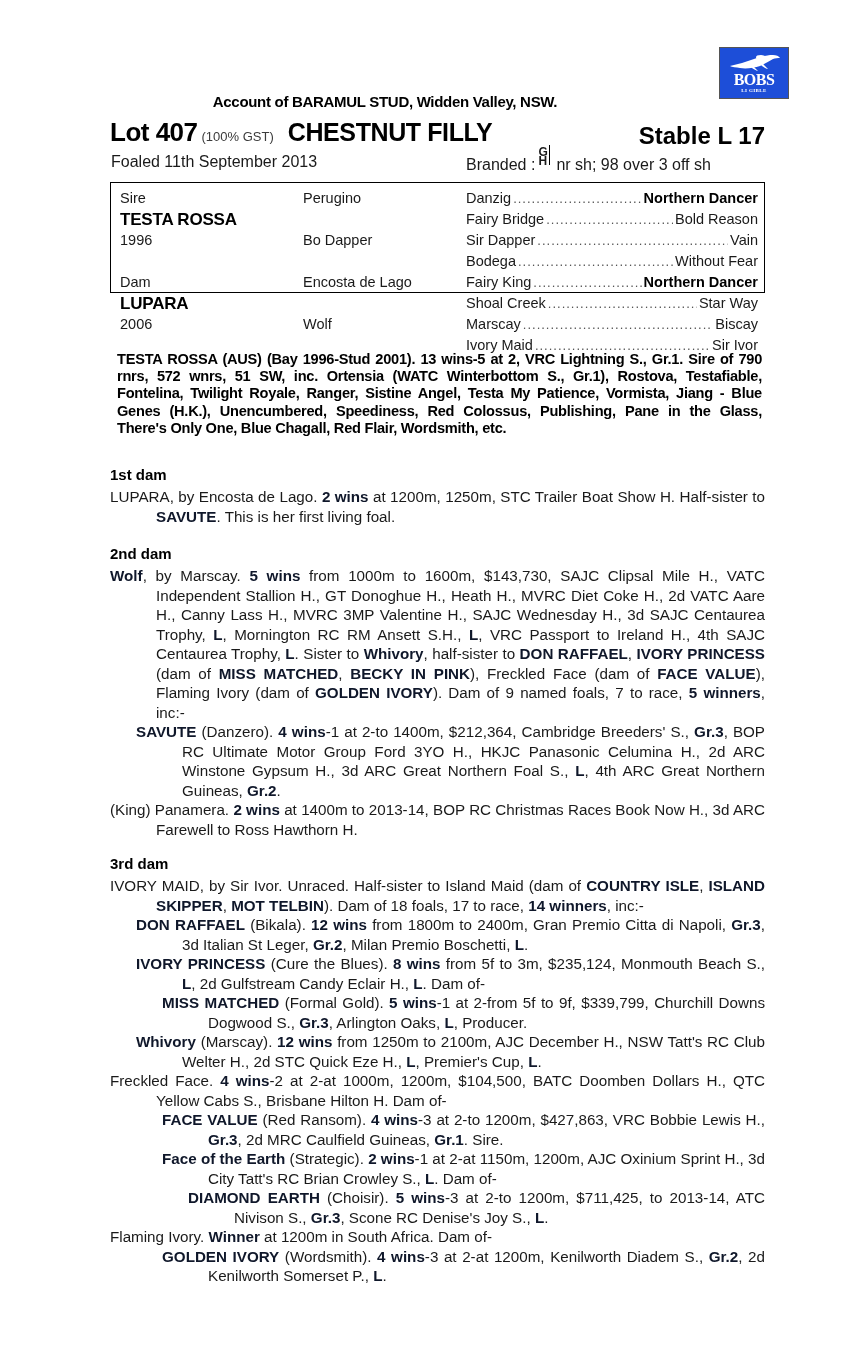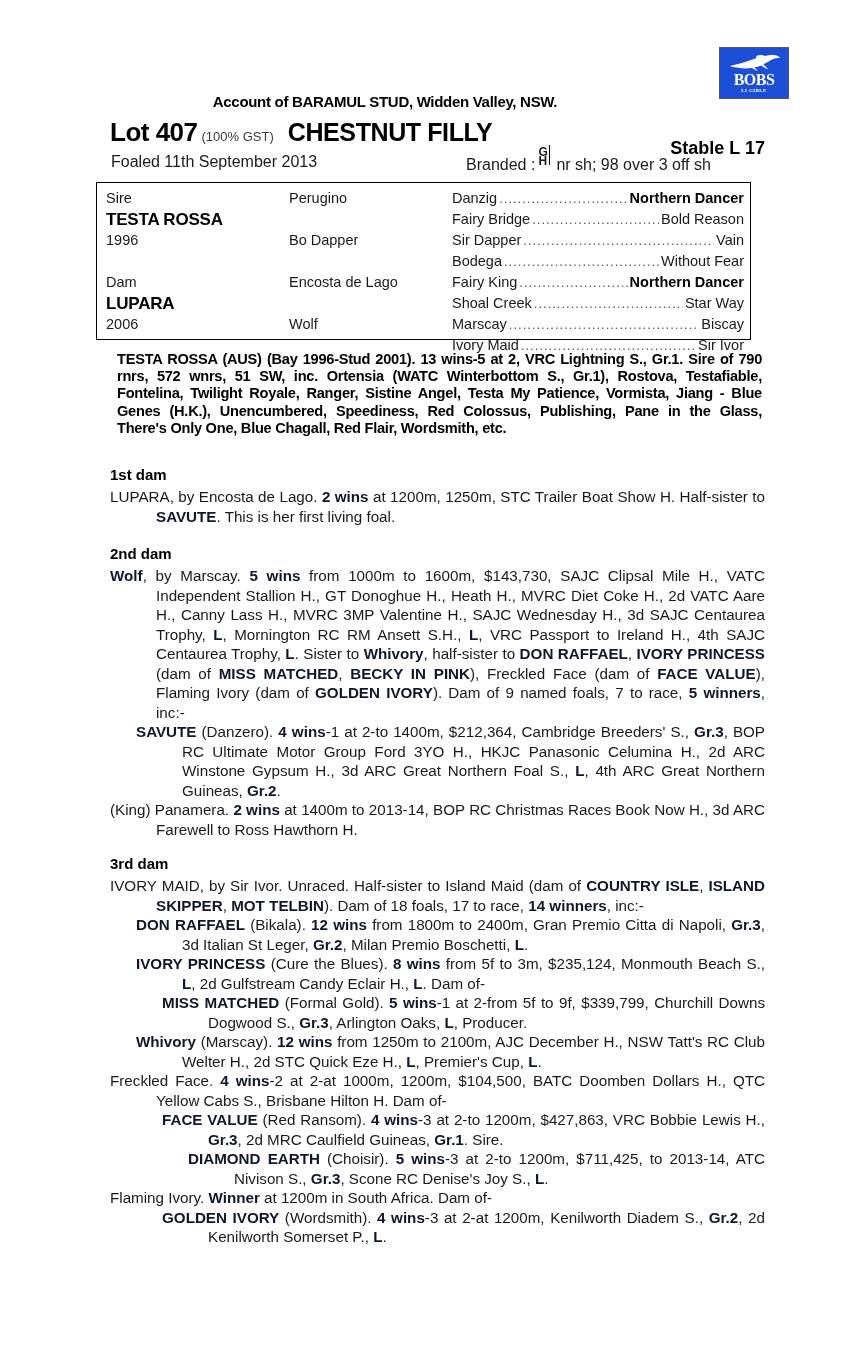--- a/index.html
+++ b/index.html
@@ -96,22 +96,22 @@
   }
   .lot-type {
     font-size: 25px;
     font-weight: bold;
     margin-left: 14px;
     letter-spacing: -0.4px;
   }
   .lot-stable {
     position: absolute;
     right: 0;
-    top: 21px;
-    font-size: 18px;
+    top: 5px;
+    font-size: 24px;
     font-weight: bold;
   }
   .foaled-row {
     position: absolute;
     left: 111px;
     top: 153px;
     width: 655px;
     font-size: 16px;
     color: #1a1a1a;
   }
@@ -153,24 +153,24 @@
     left: 11px;
     top: -8px;
     width: 1px;
     height: 20px;
     background: #000;
   }
 
   
   .ped-table {
     position: absolute;
-    left: 96px;
+    left: 110px;
     top: 182px;
     width: 655px;
-    height: 158px;
+    height: 111px;
     border: 1.5px solid #000;
     box-sizing: border-box;
   }
   .ped-col1 { position: absolute; left: 9px;  top: 5px; width: 185px; }
   .ped-col2 { position: absolute; left: 192px; top: 5px; width: 160px; }
   .ped-col3 { position: absolute; left: 355px; top: 5px; width: 292px; }
 
   .ped-line {
     font-size: 14.5px;
     color: #1a1a1a;
@@ -359,18 +359,19 @@
 
   <div class="sect-head" style="top:855px">3rd dam</div>
   <div class="body-block" id="dam3-body" style="top:876px">
       <div class="para hang0"><span>IVORY MAID, by Sir Ivor. Unraced. Half-sister to Island Maid (dam of </span><b>COUNTRY ISLE</b><span>, </span><b>ISLAND SKIPPER</b><span>, </span><b>MOT TELBIN</b><span>). Dam of 18 foals, 17 to race, </span><b>14 winners</b><span>, inc:-</span></div>
       <div class="para hang1"><b>DON RAFFAEL</b><span> (Bikala). </span><b>12 wins</b><span> from 1800m to 2400m, Gran Premio Citta di Napoli, </span><b>Gr.3</b><span>, 3d Italian St Leger, </span><b>Gr.2</b><span>, Milan Premio Boschetti, </span><b>L</b><span>.</span></div>
       <div class="para hang1"><b>IVORY PRINCESS</b><span> (Cure the Blues). </span><b>8 wins</b><span> from 5f to 3m, $235,124, Monmouth Beach S., </span><b>L</b><span>, 2d Gulfstream Candy Eclair H., </span><b>L</b><span>. Dam of-</span></div>
       <div class="para hang2"><b>MISS MATCHED</b><span> (Formal Gold). </span><b>5 wins</b><span>-1 at 2-from 5f to 9f, $339,799, Churchill Downs Dogwood S., </span><b>Gr.3</b><span>, Arlington Oaks, </span><b>L</b><span>, Producer.</span></div>
       <div class="para hang1"><b>Whivory</b><span> (Marscay). </span><b>12 wins</b><span> from 1250m to 2100m, AJC December H., NSW Tatt's RC Club Welter H., 2d STC Quick Eze H., </span><b>L</b><span>, Premier's Cup, </span><b>L</b><span>.</span></div>
       <div class="para hang0"><span>Freckled Face. </span><b>4 wins</b><span>-2 at 2-at 1000m, 1200m, $104,500, BATC Doomben Dollars H., QTC Yellow Cabs S., Brisbane Hilton H. Dam of-</span></div>
       <div class="para hang2"><b>FACE VALUE</b><span> (Red Ransom). </span><b>4 wins</b><span>-3 at 2-to 1200m, $427,863, VRC Bobbie Lewis H., </span><b>Gr.3</b><span>, 2d MRC Caulfield Guineas, </span><b>Gr.1</b><span>. Sire.</span></div>
+      <div class="para hang2"><b>Face of the Earth</b><span> (Strategic). </span><b>2 wins</b><span>-1 at 2-at 1150m, 1200m, AJC Oxinium Sprint H., 3d City Tatt's RC Brian Crowley S., </span><b>L</b><span>. Dam of-</span></div>
       <div class="para hang3"><b>DIAMOND EARTH</b><span> (Choisir). </span><b>5 wins</b><span>-3 at 2-to 1200m, $711,425, to 2013-14, ATC Nivison S., </span><b>Gr.3</b><span>, Scone RC Denise's Joy S., </span><b>L</b><span>.</span></div>
       <div class="para hang0"><span>Flaming Ivory. </span><b>Winner</b><span> at 1200m in South Africa. Dam of-</span></div>
       <div class="para hang2"><b>GOLDEN IVORY</b><span> (Wordsmith). </span><b>4 wins</b><span>-3 at 2-at 1200m, Kenilworth Diadem S., </span><b>Gr.2</b><span>, 2d Kenilworth Somerset P., </span><b>L</b><span>.</span></div>
     </div>
 
 </div>
 
 </body></html>

